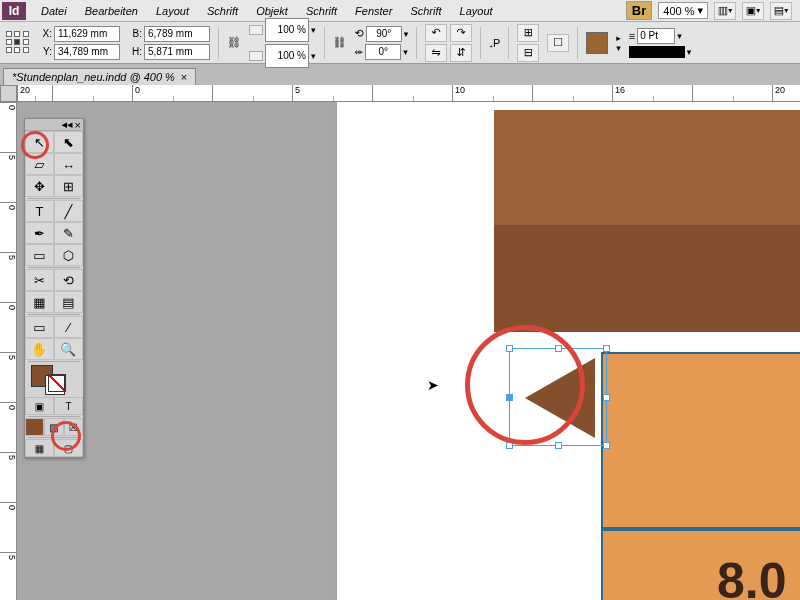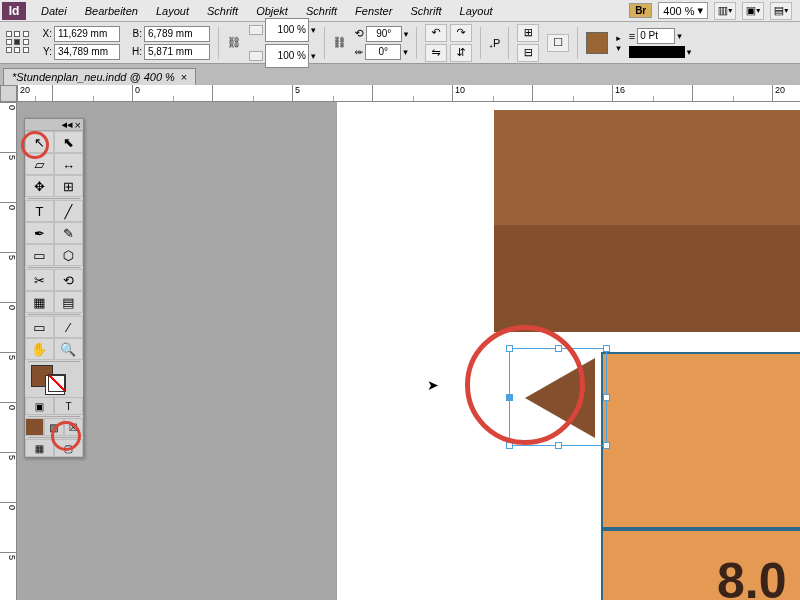--- a/index.html
+++ b/index.html
@@ -1,21 +1,21 @@
 <!DOCTYPE html>
 <html><head>
 <meta charset="utf-8">
 <style>
 * { margin:0; padding:0; box-sizing:border-box; font-family:Tahoma,Arial,sans-serif; font-size:11px; }
 body { background:#a7a7a7; width:800px; height:600px; overflow:hidden; position:relative; }
 .menubar { background:#e8e8e8; height:22px; display:flex; align-items:center; padding-left:2px; border-bottom:1px solid #aaa; }
 .id-logo { width:24px; height:18px; background:#6b3a5e; color:#fff; font-weight:bold; text-align:center; line-height:18px; margin-right:6px; font-size:12px; }
 .menu-item { padding:0 9px; cursor:pointer;font-style:italic; }
 .menu-right { margin-left:auto; display:flex; align-items:center; gap:6px; padding-right:8px; }
-.br-btn { background:#d7af5a; border:1px solid #999; padding:1px 5px; font-size:10px; font-weight:bold; }
+.br-btn { background:#d7af5a; border:1px solid #999; padding:1px 5px; font-size:13px; font-weight:bold; }
 .zoom-sel { border:1px solid #999; padding:1px 4px; background:#fff; display:flex; align-items:center; gap:3px; }
 .icon-btn { width:22px; height:18px; border:1px solid #bbb; background:#f0f0f0; display:inline-flex; align-items:center; justify-content:center; }
 .control-bar { background:#e4e4e4; height:42px; display:flex; align-items:center; padding:2px 6px; gap:8px; border-bottom:1px solid #999; }
 .ref-grid { width:24px; height:24px; display:grid; grid-template-columns:repeat(3,1fr); grid-template-rows:repeat(3,1fr); gap:1px; }
 .ref-dot { width:6px; height:6px; border:1px solid #666; background:#fff; }
 .ref-dot.active { background:#333; }
 .coord-group { display:flex; flex-direction:column; gap:2px; }
 .coord-row { display:flex; align-items:center; gap:2px; }
 .coord-label { font-size:10px; width:14px; text-align:right; }
 .coord-input { width:66px; height:16px; border:1px solid #888; background:#fff; padding:0 3px; font-size:10px; }

